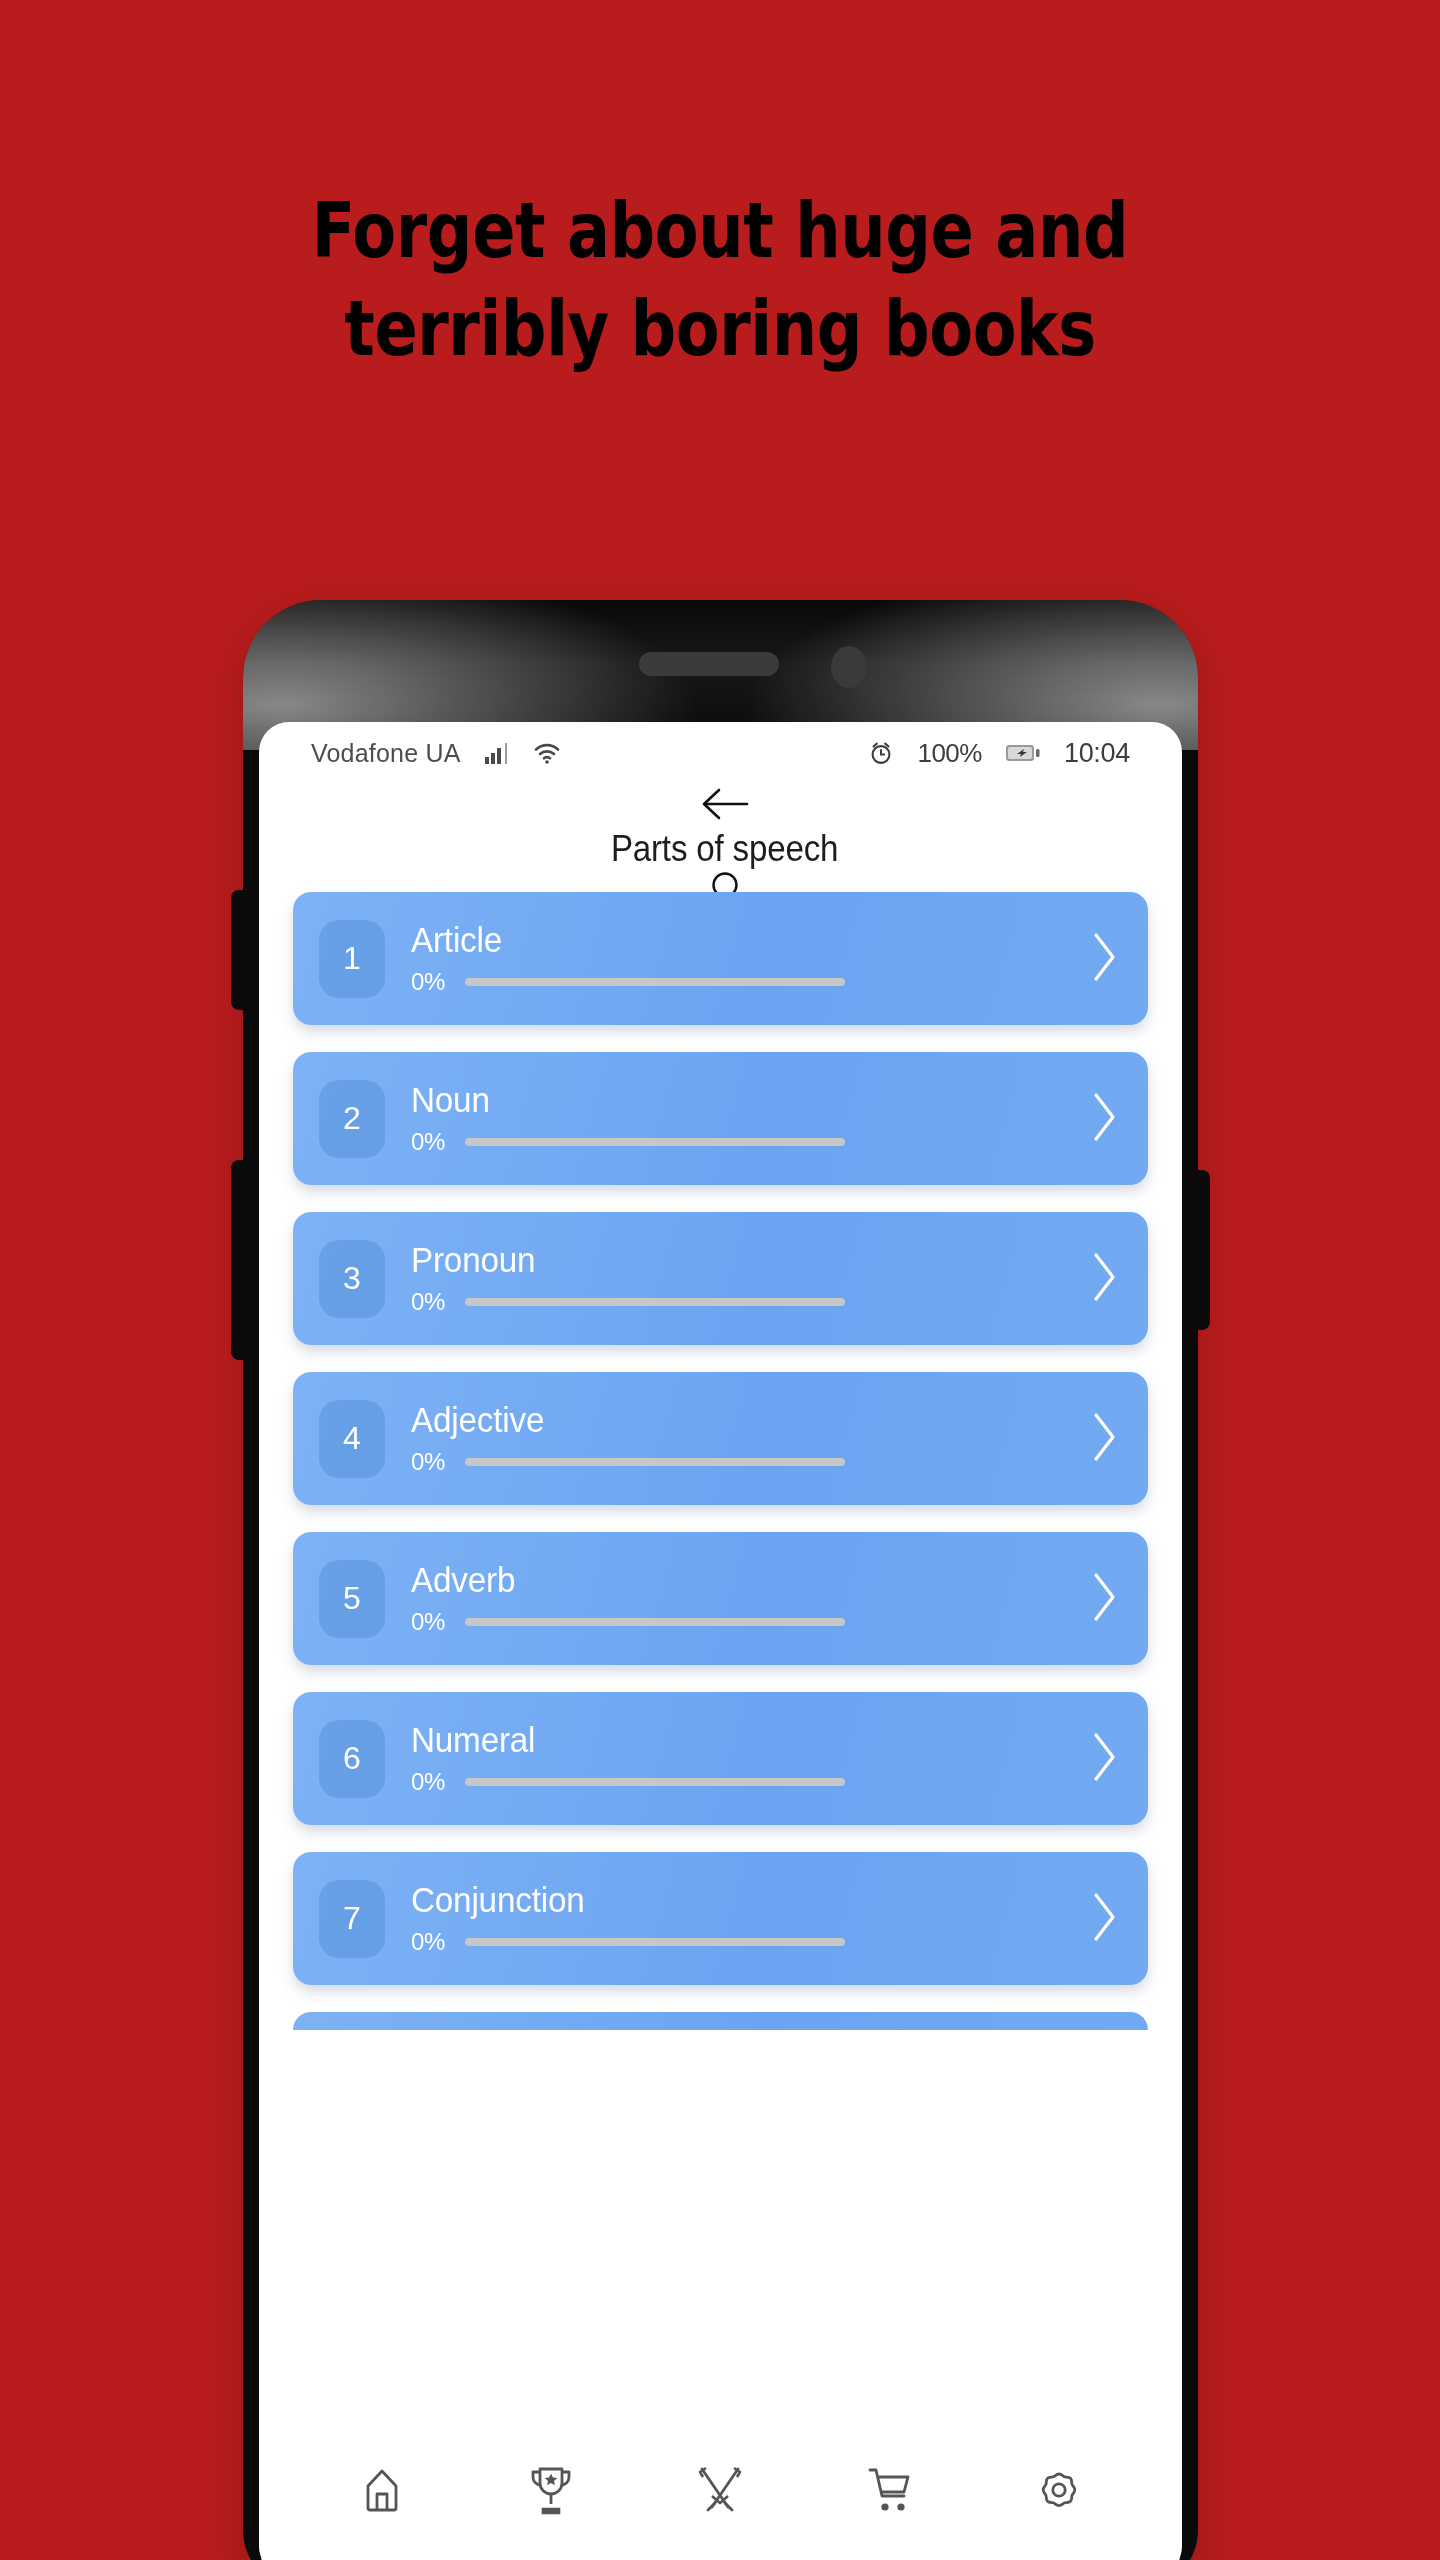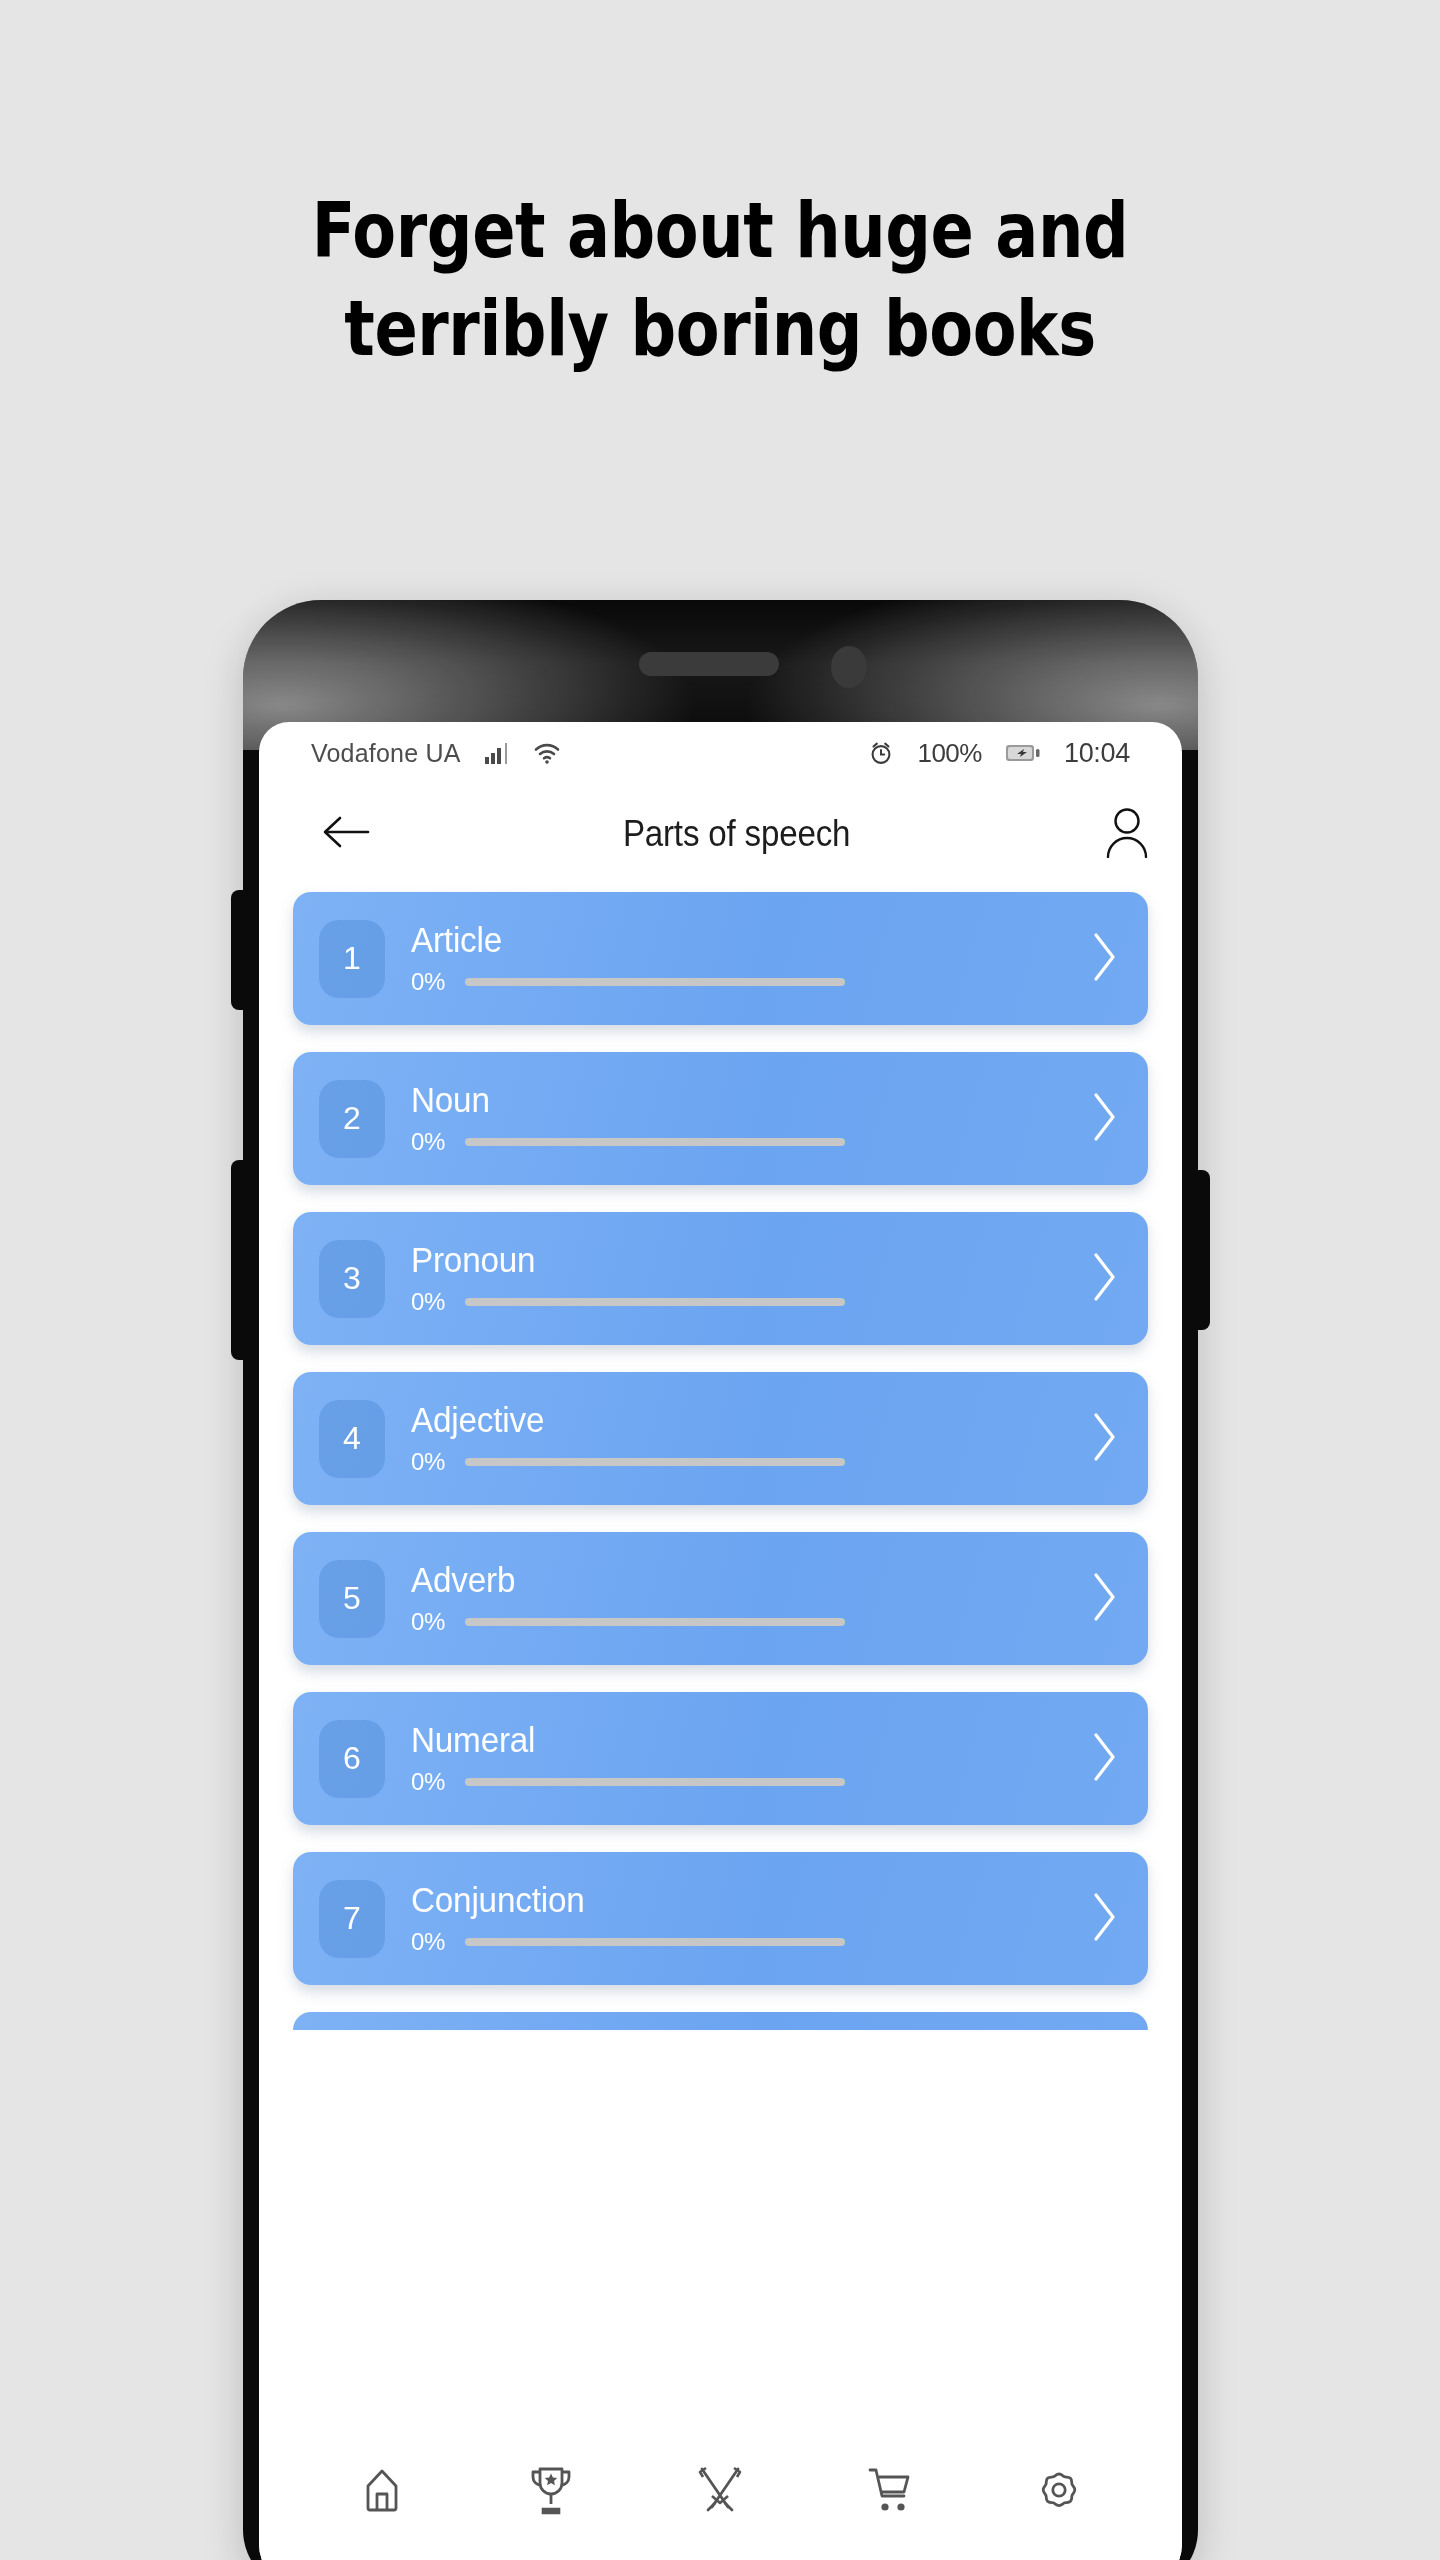--- a/index.html
+++ b/index.html
@@ -5,21 +5,21 @@
   * { box-sizing: border-box; margin: 0; padding: 0; }
 
   html, body {
     width: 1440px;
     height: 2560px;
     background: #ffffff;
     font-family: "Liberation Sans", sans-serif;
     overflow: hidden;
   }
 
-  #page { position: relative; width: 1440px; height: 2560px; background: #e5e5e5; }
+  #page { position: relative; width: 1440px; height: 2560px; background: #b91c1c; }
 
   
   .headline {
     position: absolute;
     top: 182px;
     left: 0;
     width: 1440px;
     text-align: center;
     font-family: "DejaVu Sans", sans-serif;
     font-weight: 700;
@@ -100,26 +100,27 @@
   }
   .sb-left, .sb-right { display: flex; align-items: center; gap: 23px; }
   .carrier { font-size: 25px; color: #4d4d4d; letter-spacing: 0.2px; }
   .sb-pct { font-size: 26px; color: #3d3d3d; letter-spacing: -0.5px; }
   .sb-time { font-size: 27px; color: #3d3d3d; letter-spacing: -0.3px; }
   .ico { display: inline-flex; align-items: center; }
 
   
   .appbar {
     position: absolute;
-    left: 16px; top: 62px;
+    left: 4px; top: 62px;
     width: 100%; height: 100px;
     display: flex;
     align-items: center;
     justify-content: space-between;
     padding: 0 38px;
+    flex-direction: column;
   }
   .appbar-title {
     font-size: 36px;
     color: #1d1d1d;
     letter-spacing: -0.2px;
     transform: scaleX(0.92);
   }
   .icon-btn {
     width: 66px; height: 66px;
     display: flex; align-items: center; justify-content: center;

